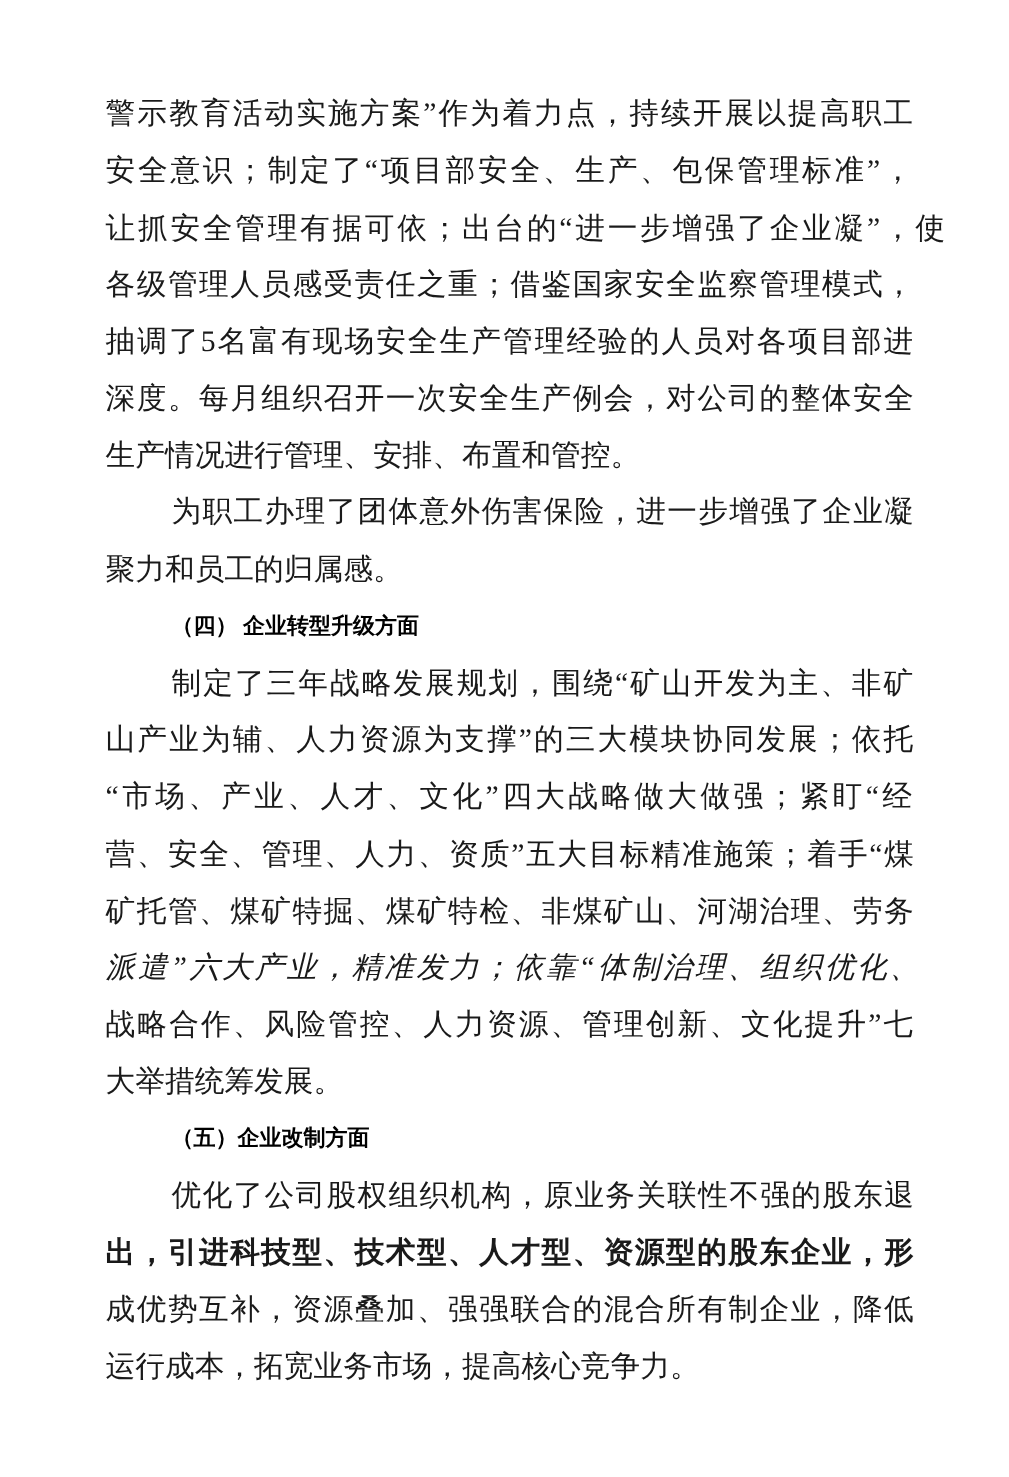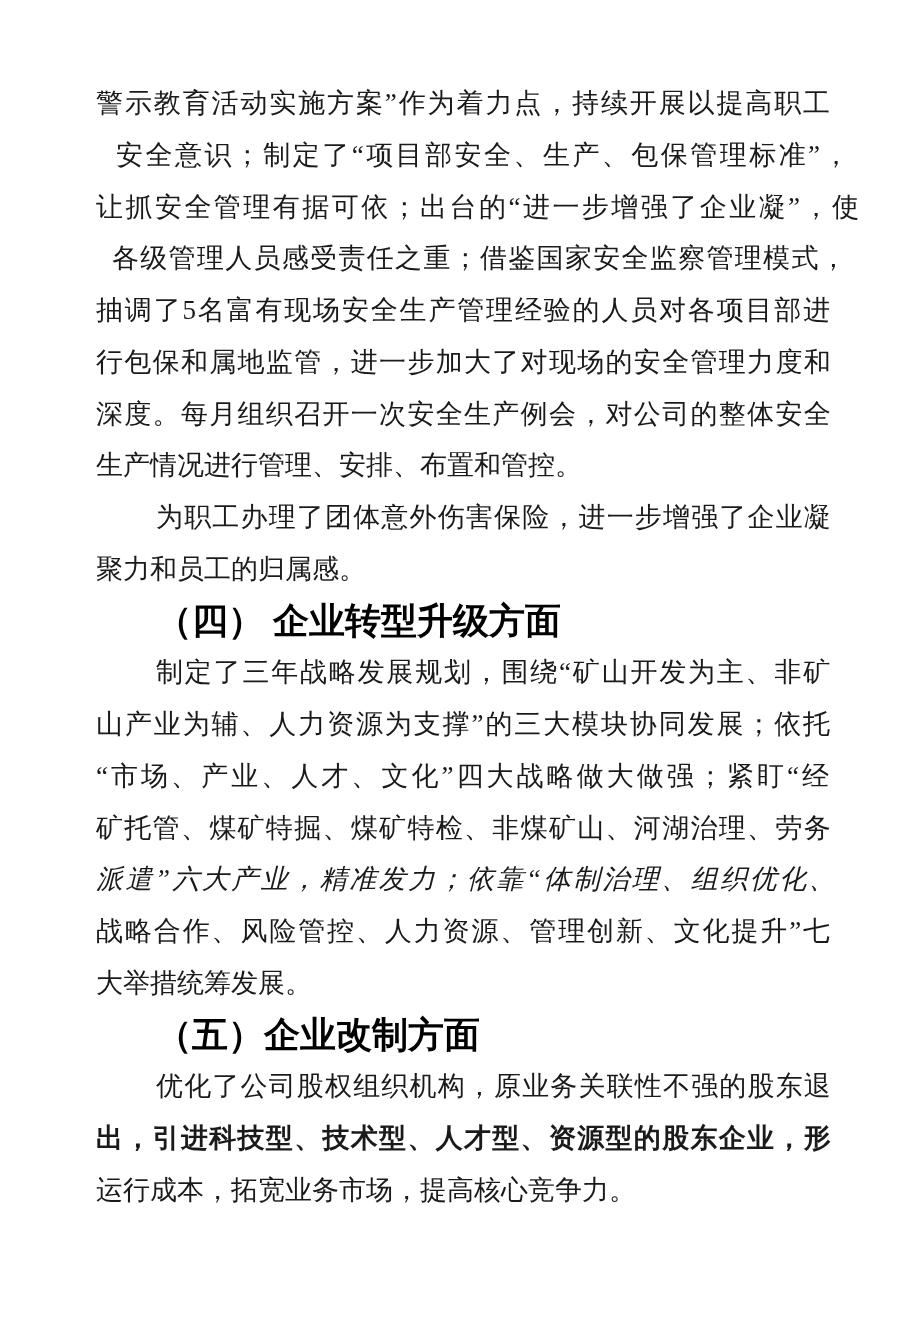--- a/index.html
+++ b/index.html
@@ -26,46 +26,47 @@
   .line {
     height: 51.75px;
     line-height: 51.75px;
     font-size: 27px;
     white-space: nowrap;
     color: #1a1a1a;
   }
   .line.indent { padding-left: 60px; }
   .line.heading {
     font-weight: bold;
-    font-size: 36px;
+    font-size: 20px;
     color: #000000;
   }
 </style>
 </head>
 <body>
 
 <div class="page">
   <div class="doc">
       <div class="line" style="letter-spacing: 1.88522px;">警示教育活动实施方案”作为着力点，持续开展以提高职工</div>
-      <div class="line" style="letter-spacing: 2.46274px; margin-left: 20px;">安全意识；制定了“项目部安全、生产、包保管理标准”，</div>
+      <div class="line" style="letter-spacing: 2.46274px;">安全意识；制定了“项目部安全、生产、包保管理标准”，</div>
       <div class="line" style="letter-spacing: 2.46274px;">让抓安全管理有据可依；出台的“进一步增强了企业凝”，使</div>
-      <div class="line" style="letter-spacing: 1.30769px; margin-left: 16px;">各级管理人员感受责任之重；借鉴国家安全监察管理模式，</div>
+      <div class="line" style="letter-spacing: 1.30769px;">各级管理人员感受责任之重；借鉴国家安全监察管理模式，</div>
       <div class="line" style="letter-spacing: 1.82692px;">抽调了5名富有现场安全生产管理经验的人员对各项目部进</div>
-      <div class="line" style="letter-spacing: 1.30769px;">行包保和属地监管，进一步加大了对现场的安全管理力度和</div>
       <div class="line" style="letter-spacing: 1.30769px;">深度。每月组织召开一次安全生产例会，对公司的整体安全</div>
       <div class="line">生产情况进行管理、安排、布置和管控。</div>
       <div class="line indent" style="letter-spacing: 1.16667px;">为职工办理了团体意外伤害保险，进一步增强了企业凝</div>
       <div class="line">聚力和员工的归属感。</div>
       <div class="line heading indent">（四） 企业转型升级方面</div>
       <div class="line indent" style="letter-spacing: 1.79232px;">制定了三年战略发展规划，围绕“矿山开发为主、非矿</div>
       <div class="line" style="letter-spacing: 1.88522px;">山产业为辅、人力资源为支撑”的三大模块协同发展；依托</div>
       <div class="line" style="letter-spacing: 3.04026px; text-align: center;">“市场、产业、人才、文化”四大战略做大做强；紧盯“经</div>
+      <div class="line" style="letter-spacing: 1.37153px;">营、安全、管理、人力、资质”五大目标精准施策；着手“煤</div>
       <div class="line" style="letter-spacing: 1.30769px; text-align: right;">矿托管、煤矿特掘、煤矿特检、非煤矿山、河湖治理、劳务</div>
       <div class="line" style="letter-spacing: 2.46274px; font-style: italic;">派遣”六大产业，精准发力；依靠“体制治理、组织优化、</div>
       <div class="line" style="letter-spacing: 1.88522px;">战略合作、风险管控、人力资源、管理创新、文化提升”七</div>
       <div class="line">大举措统筹发展。</div>
       <div class="line heading indent">（五）企业改制方面</div>
       <div class="line indent" style="letter-spacing: 1.16667px;">优化了公司股权组织机构，原业务关联性不强的股东退</div>
       <div class="line" style="letter-spacing: 1.30769px; font-weight: bold;">出，引进科技型、技术型、人才型、资源型的股东企业，形</div>
+      <div class="line" style="letter-spacing: 1.30769px;">成优势互补，资源叠加、强强联合的混合所有制企业，降低</div>
       <div class="line">运行成本，拓宽业务市场，提高核心竞争力。</div>
     </div>
 
 </div>
 
 </body></html>

